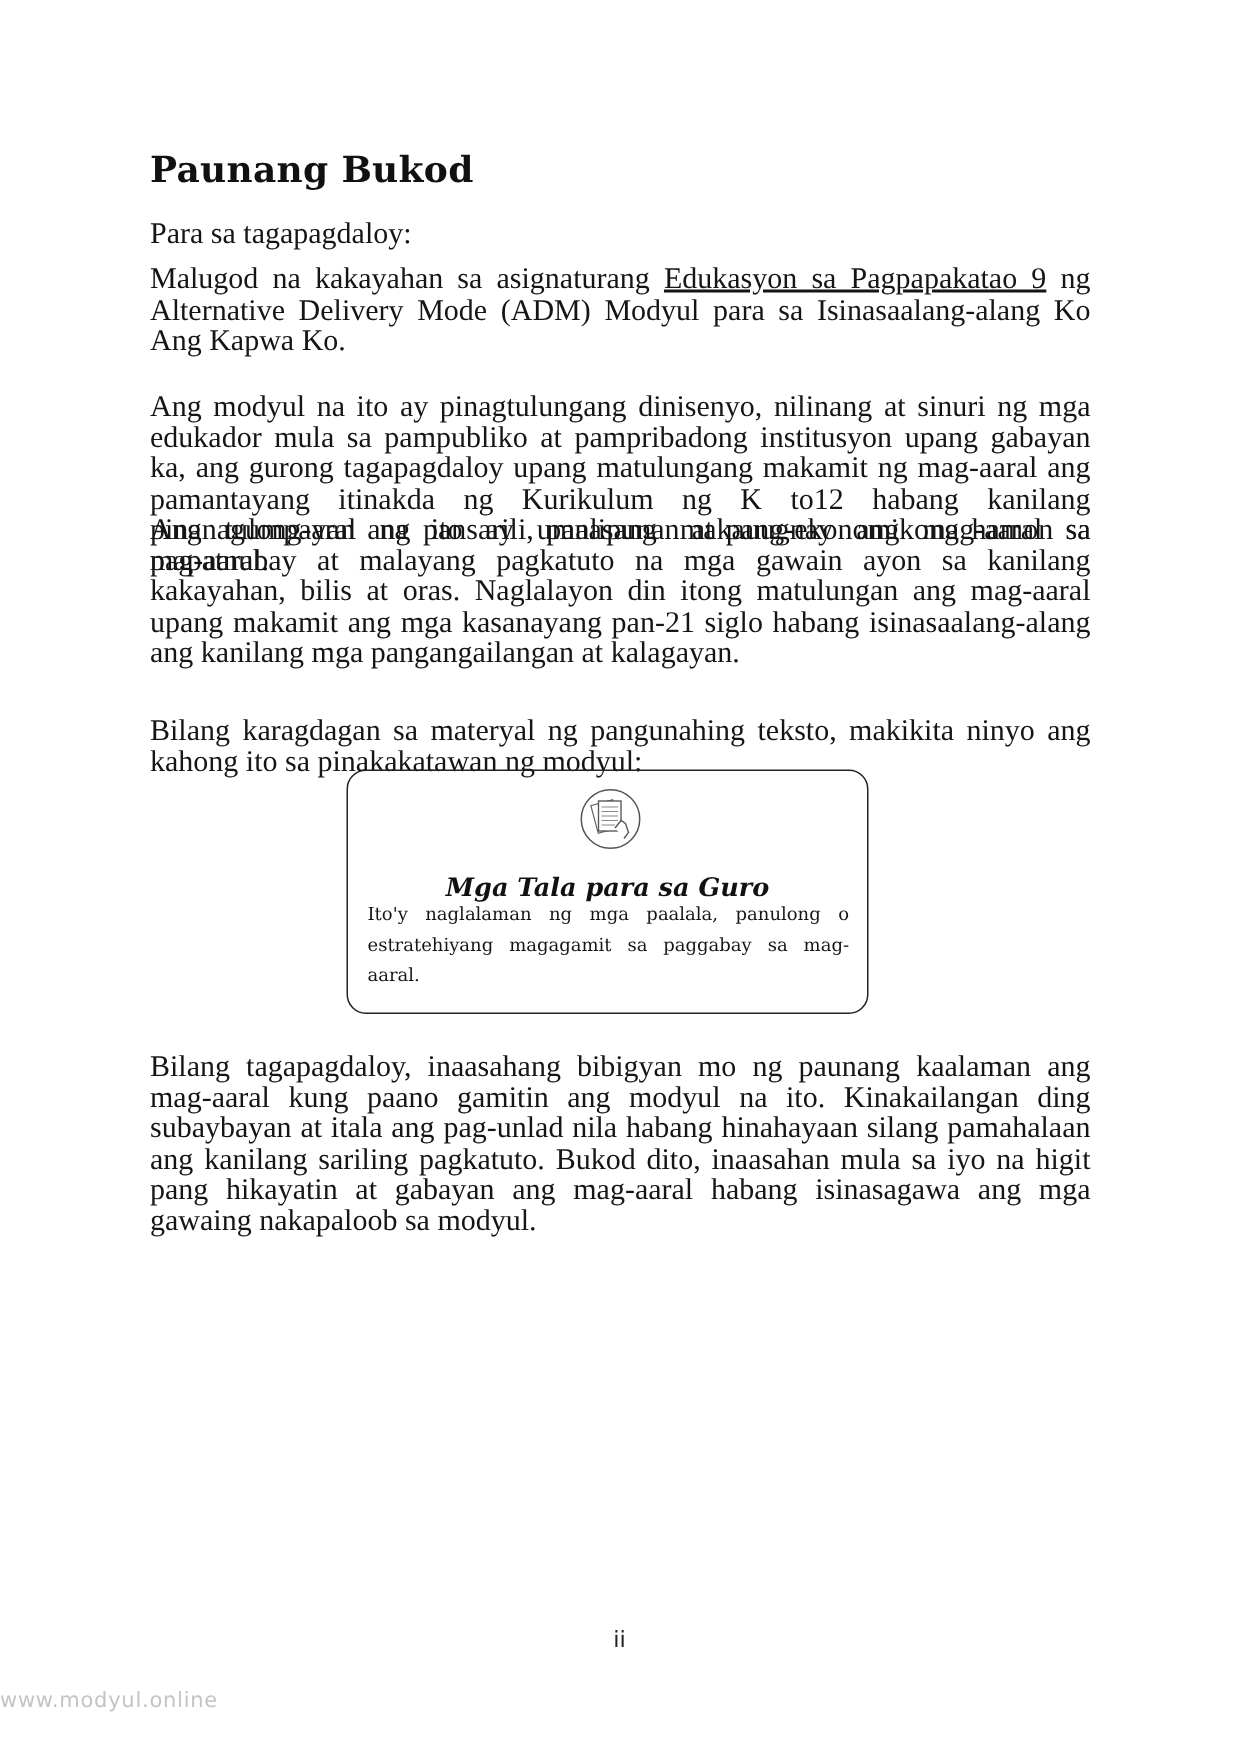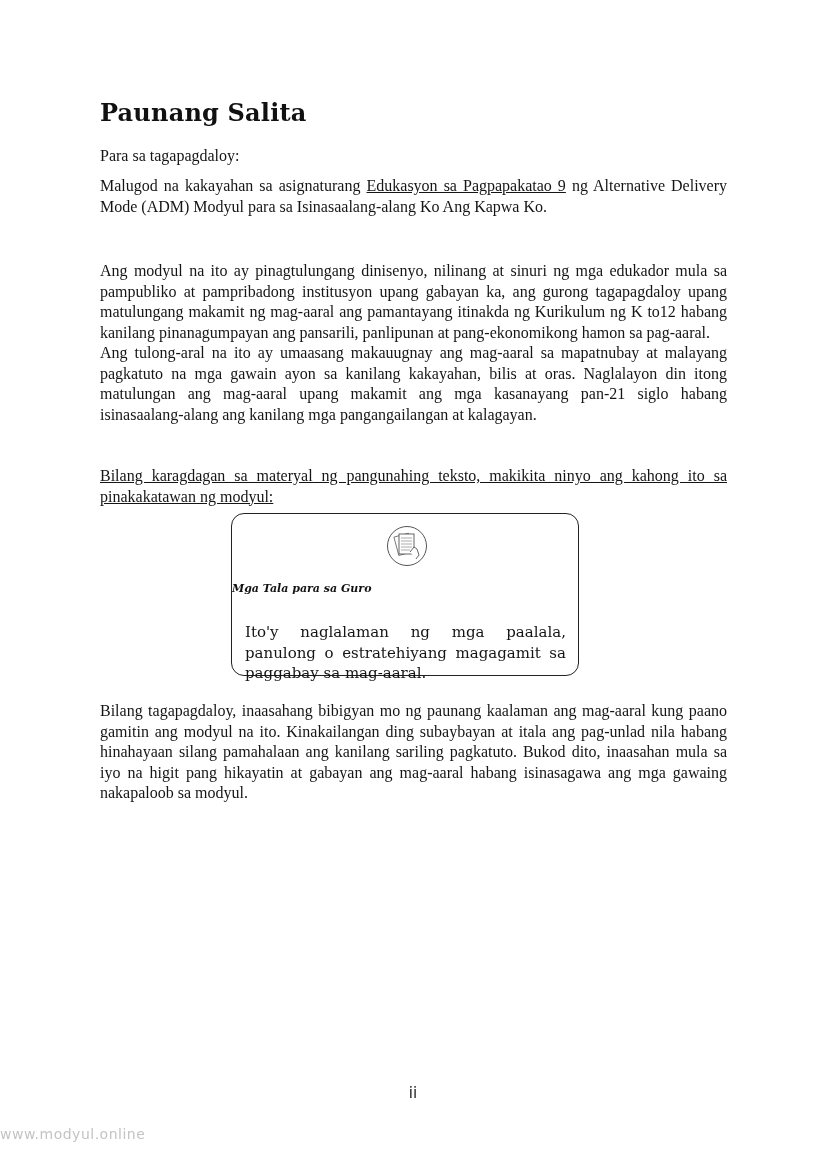--- a/index.html
+++ b/index.html
@@ -5,62 +5,62 @@
   html, body { margin: 0; padding: 0; background: #ffffff; }
   body { width: 826px; height: 1169px; position: relative; overflow: hidden; color: #111; }
   .page { position: absolute; left: 100px; top: 0; width: 627px; }
   .title {
     position: absolute; top: 98px; left: 0;
     font-family: "DejaVu Serif", serif; font-weight: bold; font-size: 24px;
     letter-spacing: 0.2px; margin: 0;
   }
   .p {
     position: absolute; left: 0; width: 627px; margin: 0;
-    font-family: "Liberation Serif", serif; font-size: 16px; line-height: 20.5px;
+    font-family: "Liberation Serif", serif; font-size: 20px; line-height: 20.5px;
     text-align: justify; color: #151515;
   }
   .u { text-decoration: underline; }
   .box {
     position: absolute; left: 231px; top: 513px; width: 348px; height: 163px;
     border: 1.5px solid #222; border-radius: 13px; box-sizing: border-box;
   }
   .box-icon { position: absolute; left: 154px; top: 11px; width: 42px; height: 42px; }
   .box-title {
-    position: absolute; left: 0; width: 100%; top: 68px; text-align: left;
-    font-family: "DejaVu Serif", serif; font-weight: bold; font-style: italic; font-size: 11px;
+    position: absolute; left: 0; width: 100%; top: 68px; text-align: center;
+    font-family: "DejaVu Serif", serif; font-weight: bold; font-style: italic; font-size: 17px;
   }
   .box-text {
-    position: absolute; left: 13px; width: 321px; top: 108px; margin: 0;
-    font-family: "DejaVu Serif", serif; font-size: 15px; line-height: 20.5px;
+    position: absolute; left: 13px; width: 321px; top: 85px; margin: 0;
+    font-family: "DejaVu Serif", serif; font-size: 12px; line-height: 20.5px;
     text-align: justify; color: #151515;
   }
   .page-num {
     position: absolute; left: 0; width: 826px; top: 1084px; text-align: center;
     font-family: "DejaVu Sans", sans-serif; font-size: 15px; color: #222;
   }
   .watermark {
     position: absolute; left: 0; width: 826px; top: 1126px; text-align: left;
     font-family: "DejaVu Sans", sans-serif; font-size: 14px; color: #c4c4c4; letter-spacing: 0.5px;
   }
 </style>
 </head>
 <body>
 
 <div class="page">
-  <h1 class="title">Paunang Salita</h1>
+  <h1 class="title">Paunang Bukod</h1>
 
   <p class="p" style="top:146px;">Para sa tagapagdaloy:</p>
 
   <p class="p" style="top:176px;"><span>Malugod na kakayahan sa asignaturang </span><span class="u">Edukasyon sa Pagpapakatao 9</span><span> ng Alternative Delivery Mode (ADM) Modyul para sa Isinasaalang-alang Ko Ang Kapwa Ko.</span></p>
 
   <p class="p" style="top:261px;">Ang modyul na ito ay pinagtulungang dinisenyo, nilinang at sinuri ng mga edukador mula sa pampubliko at pampribadong institusyon upang gabayan ka, ang gurong tagapagdaloy upang matulungang makamit ng mag-aaral ang pamantayang itinakda ng Kurikulum ng K to12 habang kanilang pinanagumpayan ang pansarili, panlipunan at pang-ekonomikong hamon sa pag-aaral.</p>
 
   <p class="p" style="top:343px;font-family:Liberation Serif, serif;">Ang tulong-aral na ito ay umaasang makauugnay ang mag-aaral sa mapatnubay at malayang pagkatuto na mga gawain ayon sa kanilang kakayahan, bilis at oras. Naglalayon din itong matulungan ang mag-aaral upang makamit ang mga kasanayang pan-21 siglo habang isinasaalang-alang ang kanilang mga pangangailangan at kalagayan.</p>
 
-  <p class="p" style="top:466px;text-decoration:underline;">Bilang karagdagan sa materyal ng pangunahing teksto, makikita ninyo ang kahong ito sa pinakakatawan ng modyul:</p>
+  <p class="p" style="top:477px;">Bilang karagdagan sa materyal ng pangunahing teksto, makikita ninyo ang kahong ito sa pinakakatawan ng modyul:</p>
 
   <p class="p" style="top:701px;">Bilang tagapagdaloy, inaasahang bibigyan mo ng paunang kaalaman ang mag-aaral kung paano gamitin ang modyul na ito. Kinakailangan ding subaybayan at itala ang pag-unlad nila habang hinahayaan silang pamahalaan ang kanilang sariling pagkatuto. Bukod dito, inaasahan mula sa iyo na higit pang hikayatin at gabayan ang mag-aaral habang isinasagawa ang mga gawaing nakapaloob sa modyul.</p>
 </div>
 
 <div class="box">
   <span class="box-icon">
     <svg width="42" height="42" viewBox="0 0 42 42">
       <circle cx="21" cy="21" r="19.5" fill="none" stroke="#555" stroke-width="1"></circle>
       <rect x="10" y="10" width="15" height="19" fill="#fff" stroke="#666" stroke-width="0.8" transform="rotate(-15 17 19)"></rect>
       <rect x="13" y="9" width="15" height="20" fill="#fff" stroke="#555" stroke-width="0.9"></rect>

